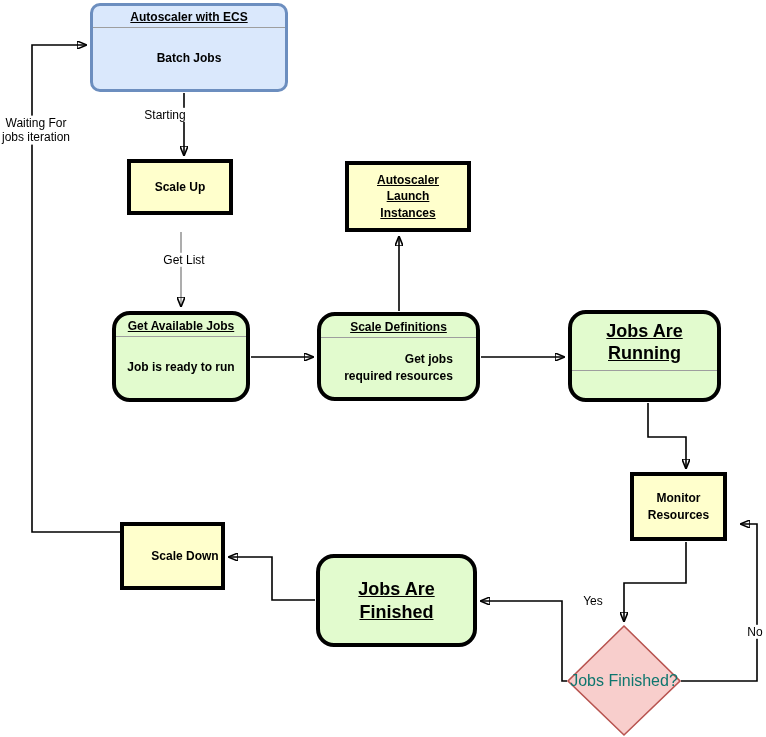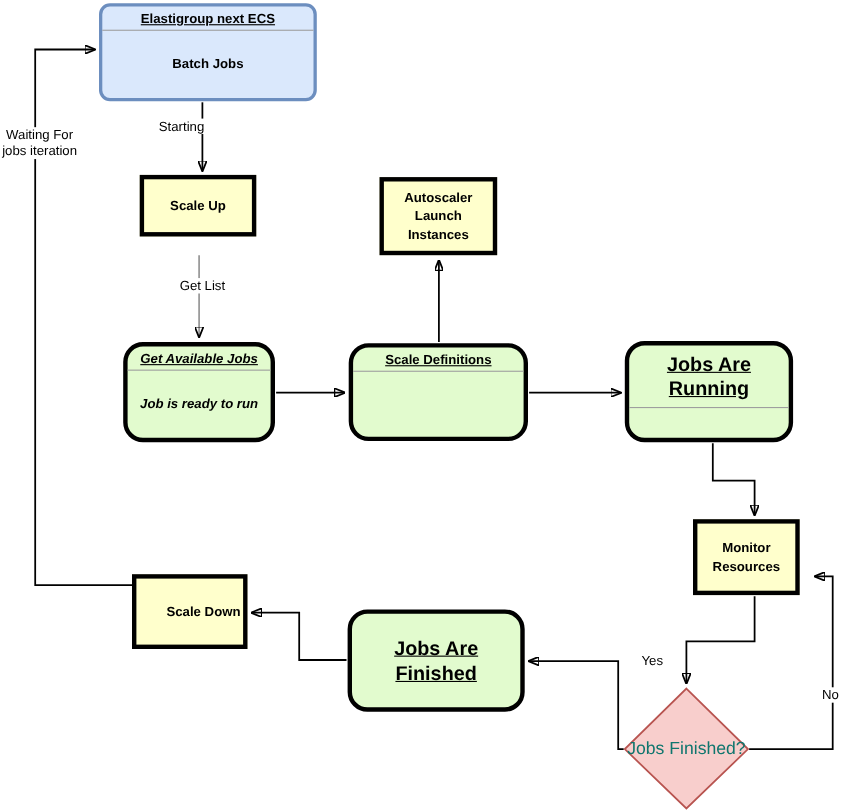--- a/index.html
+++ b/index.html
@@ -146,44 +146,46 @@
     <path d="M315,600 L272,600 L272,557 L229,557" marker-end="url(#arrow)"></path>
 
     <path d="M120,532 L32,532 L32,45 L86,45" marker-end="url(#arrow)"></path>
 
     <path d="M681,681 L757,681 L757,524 L741,524" marker-end="url(#arrow)"></path>
 
     <polygon class="decision" points="624,626 680,681 624,735 568,681"></polygon>
   </svg>
 
   <div class="node blue" style="left:90px; top:3px; width:198px; height:89px;">
-    <div class="hdr">Elastigroup next ECS</div>
+    <div class="hdr">Autoscaler with ECS</div>
     <div class="divider"></div>
     <div class="nbody">Batch Jobs</div>
   </div>
 
   <div class="node yellow" style="left:127px; top:159px; width:106px; height:56px;">
     <span>Scale Up</span>
   </div>
 
-  <div class="node yellow" style="left:345px; top:161px; width:107px; height:71px;">
+  <div class="node yellow" style="left:345px; top:161px; width:126px; height:71px;text-decoration:underline;">
     <span>Autoscaler
 Launch
 Instances</span>
   </div>
 
-  <div class="node green" style="left:112px; top:311px; width:138px; height:91px;font-style:italic;">
+  <div class="node green" style="left:112px; top:311px; width:138px; height:91px;">
     <div class="hdr">Get Available Jobs</div>
     <div class="divider"></div>
     <div class="nbody">Job is ready to run</div>
   </div>
 
   <div class="node green" style="left:317px; top:312px; width:163px; height:89px;">
     <div class="hdr">Scale Definitions</div>
     <div class="divider"></div>
+    <div class="nbody">Get jobs
+required resources</div>
   </div>
 
   <div class="node green" style="left:568px; top:310px; width:153px; height:92px;">
     <div class="hdr-big">Jobs Are
 Running</div>
     <div class="divider"></div>
     <div class="nbody"></div>
   </div>
 
   <div class="node yellow" style="left:630px; top:472px; width:97px; height:69px;">

